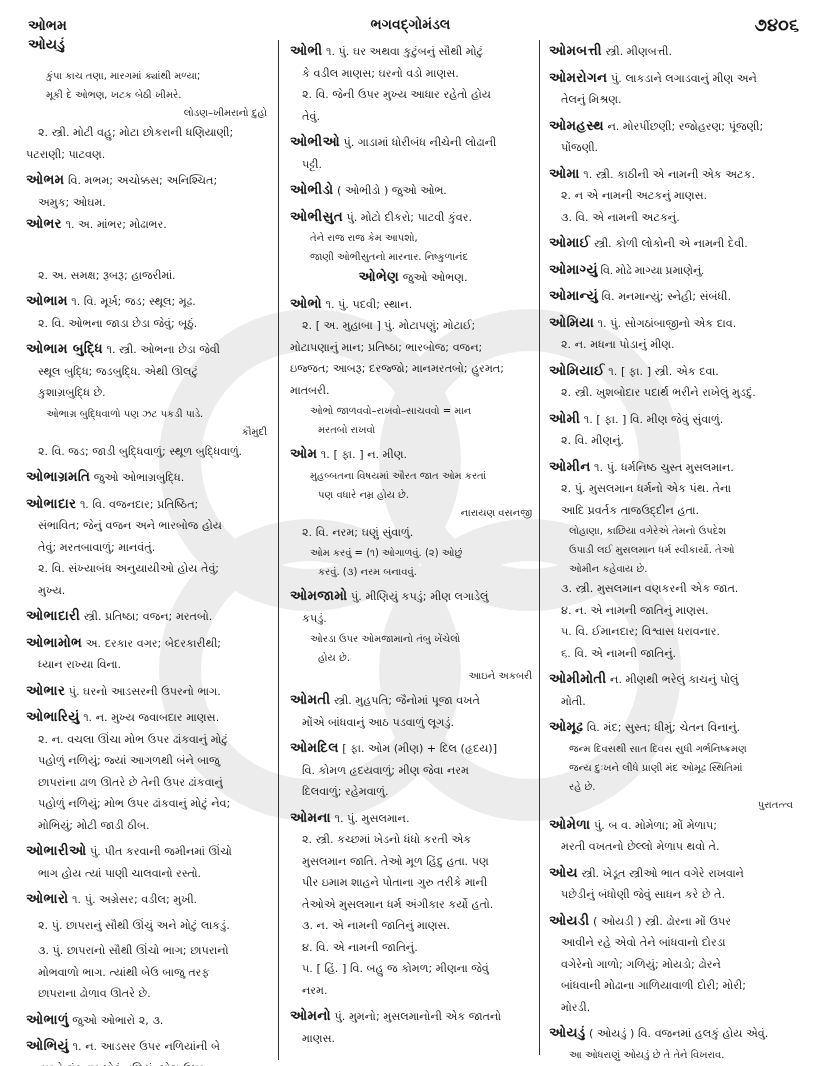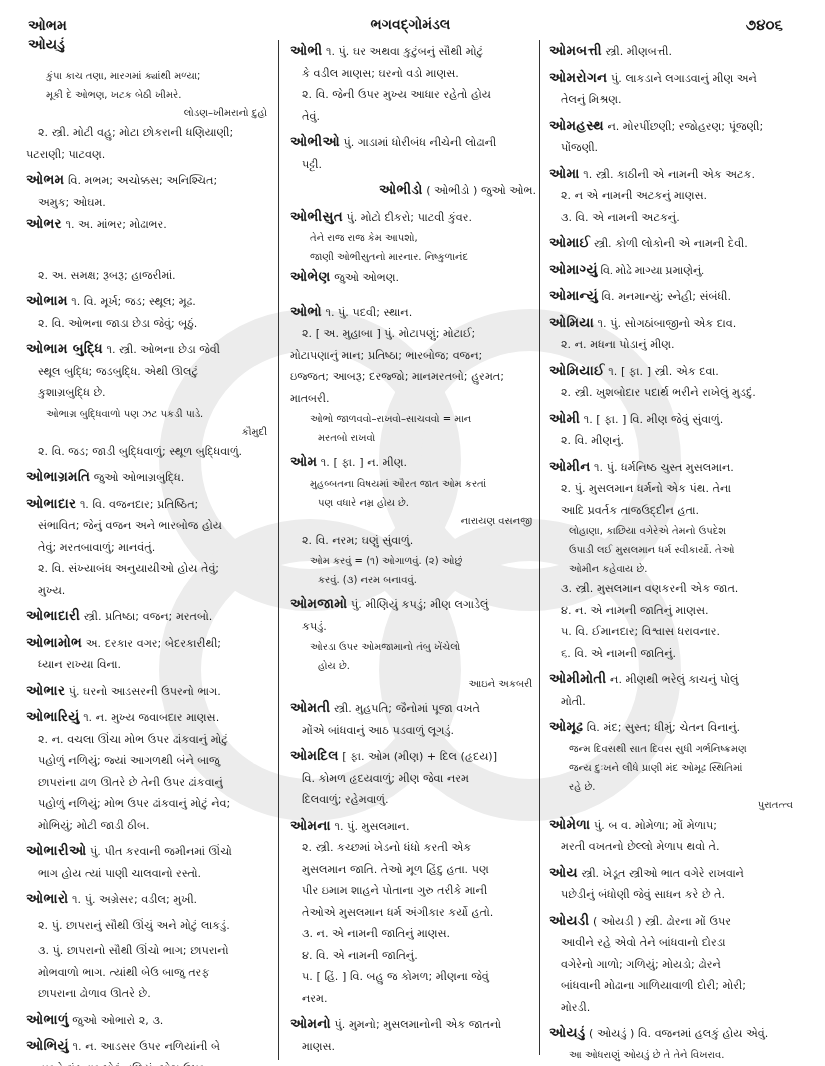--- a/index.html
+++ b/index.html
@@ -7,21 +7,21 @@
     width: 825px; height: 1066px; overflow: hidden;
     background: #ffffff; color: #1a1a1a;
     font-family: "DejaVu Sans", sans-serif;
     position: relative;
   }
   .page { position: absolute; left: 0; top: 0; width: 825px; height: 782px; }
   .watermark { position: absolute; left: 110px; top: 250px; width: 620px; height: 620px; pointer-events: none; }
   .header { position: absolute; top: 16px; left: 22px; right: 26px; height: 40px; }
   .guide-left { position: absolute; left: 6px; top: 0; font-size: 14px; font-weight: bold; line-height: 19px; }
   .running-title { position: absolute; left: 0; right: 0; top: 0; text-align: center; font-size: 14px; font-weight: bold; }
-  .page-number { position: absolute; right: 16px; top: 0; font-size: 15px; font-weight: bold; }
+  .page-number { position: absolute; right: 0; top: 0; font-size: 18px; font-weight: bold; font-family: Liberation Mono, monospace; }
   .col { position: absolute; top: 66px; font-size: 11.2px; line-height: 21.5px; }
   .col-1 { left: 26px; width: 245px; top: 66px; }
   .col-2 { left: 290px; width: 246px; top: 40px; }
   .col-3 { left: 549px; width: 248px; top: 40px; }
   .rule { position: absolute; width: 1px; background: #333; }
   .rule-1 { left: 278px; top: 40px; height: 1020px; }
   .rule-2 { left: 539px; top: 40px; height: 1015px; }
   .line { white-space: nowrap; overflow: hidden; }
   .hw { font-weight: bold; font-size: 13.5px; letter-spacing: 0.3px; }
   .indent { padding-left: 12px; }
@@ -101,25 +101,25 @@
       <div class="line indent">હારને ઢાંકનાર મોટું નળિયું; મોભ ઉપર</div>
       <div class="line indent" style="margin-bottom: 4px;">ઢાંકવાનું પહોળું નળિયું; ઓભારિયું.</div>
     </div>
   <div class="col col-2">
       <div class="line "><span class="hw">ઓભી</span><span> ૧. પું. ઘર અથવા કુટુંબનું સૌથી મોટું</span></div>
       <div class="line indent">કે વડીલ માણસ; ઘરનો વડો માણસ.</div>
       <div class="line indent">૨. વિ. જેની ઉપર મુખ્ય આધાર રહેતો હોય</div>
       <div class="line indent" style="margin-bottom: 4px;">તેવું.</div>
       <div class="line "><span class="hw">ઓભીઓ</span><span> પું. ગાડામાં ધોરીબંધ નીચેની લોઢાની</span></div>
       <div class="line indent" style="margin-bottom: 4px;">પટ્ટી.</div>
-      <div class="line " style="margin-bottom: 4px; text-align: right;"><span class="hw">ઓભીડો</span><span> ( ઓભીડો ) જુઓ ઓભ.</span></div>
+      <div class="line " style="margin-bottom: 4px;"><span class="hw">ઓભીડો</span><span> ( ઓભીડો ) જુઓ ઓભ.</span></div>
       <div class="line "><span class="hw">ઓભીસુત</span><span> પું. મોટો દીકરો; પાટવી કુંવર.</span></div>
       <div class="line quote">તેને રાજ રાજ કેમ આપશો,</div>
       <div class="line quote">જાણી ઓભીસુતનો મારનાર.        નિષ્કુળાનંદ</div>
-      <div class="line " style="margin-bottom: 12px;"><span class="hw">ઓભેણ</span><span> જુઓ ઓભણ.</span></div>
+      <div class="line " style="margin-bottom: 4px; text-align: center;"><span class="hw">ઓભેણ</span><span> જુઓ ઓભણ.</span></div>
       <div class="line "><span class="hw">ઓભો</span><span> ૧. પું. પદવી; સ્થાન.</span></div>
       <div class="line indent">૨. [ અ. મુહાબા ] પું. મોટાપણું; મોટાઈ;</div>
       <div class="line plain">મોટાપણાનું માન; પ્રતિષ્ઠા; ભારબોજ; વજન;</div>
       <div class="line plain">ઇજ્જત; આબરૂ; દરજ્જો; માનમરતબો; હુરમત;</div>
       <div class="line plain">માતબરી.</div>
       <div class="line quote">ઓભો જાળવવો–રાખવો–સાચવવો = માન</div>
       <div class="line quote2" style="margin-bottom: 4px;">મરતબો રાખવો</div>
       <div class="line "><span class="hw">ઓમ</span><span> ૧. [ ફા. ] ન. મીણ.</span></div>
       <div class="line quote">મુહબ્બતના વિષયમાં ઔરત જાત ઓમ કરતાં</div>
       <div class="line quote2">પણ વધારે નમ્ર હોય છે.</div>

